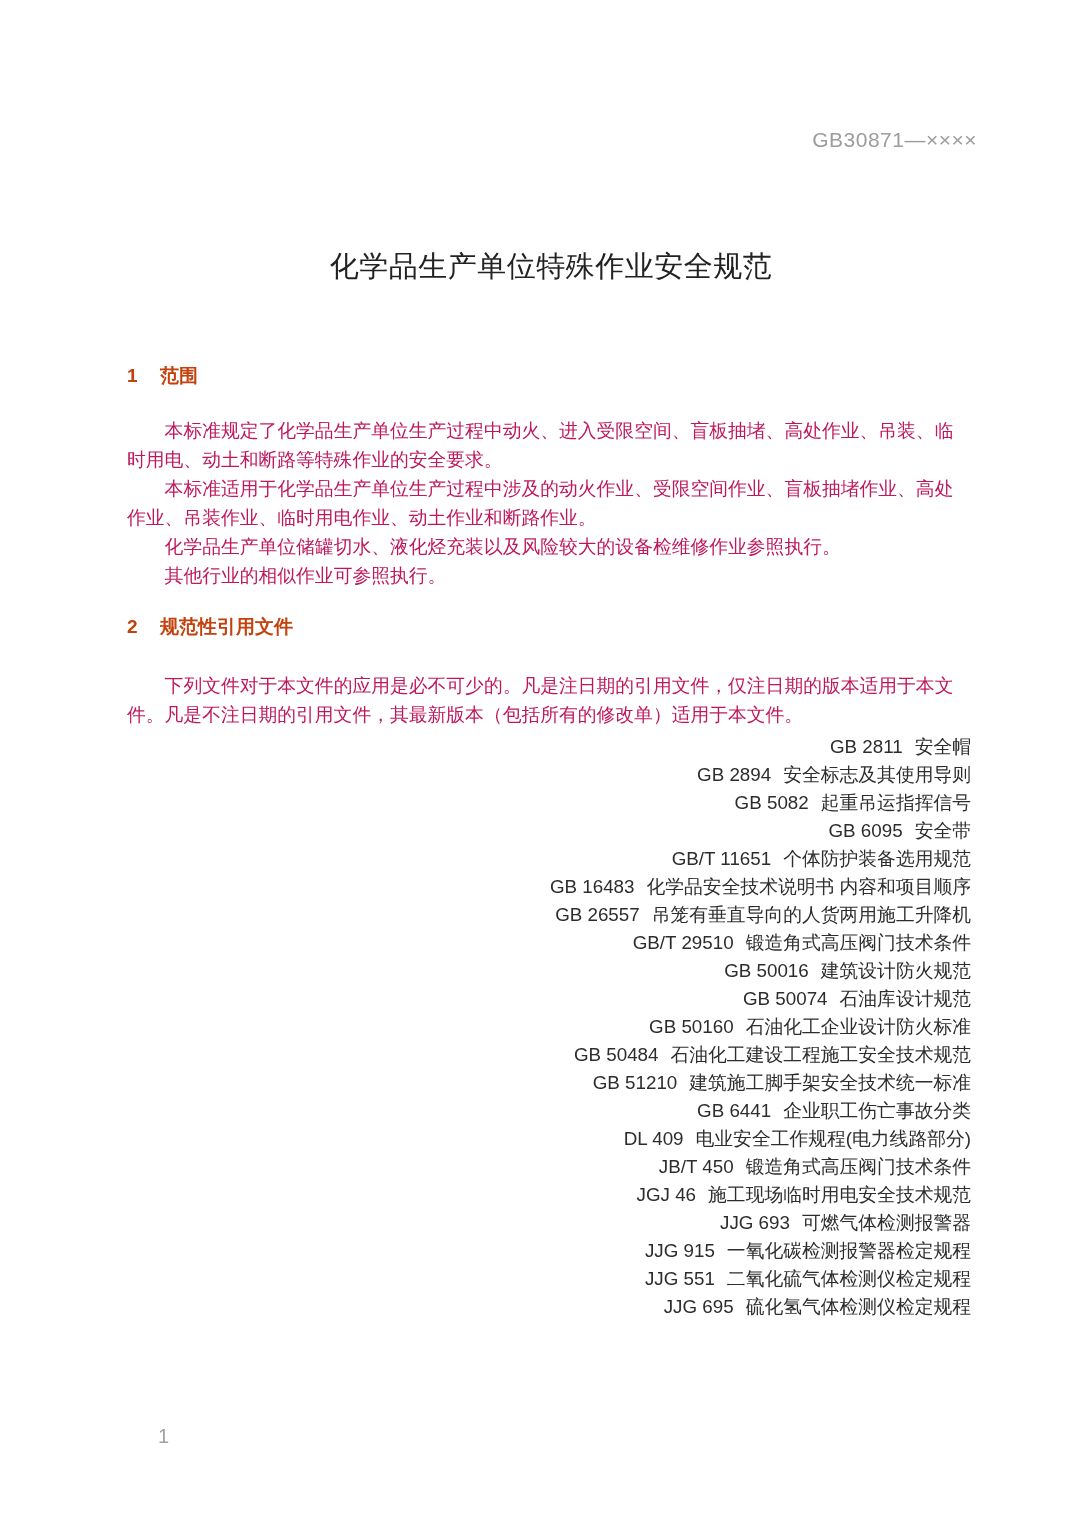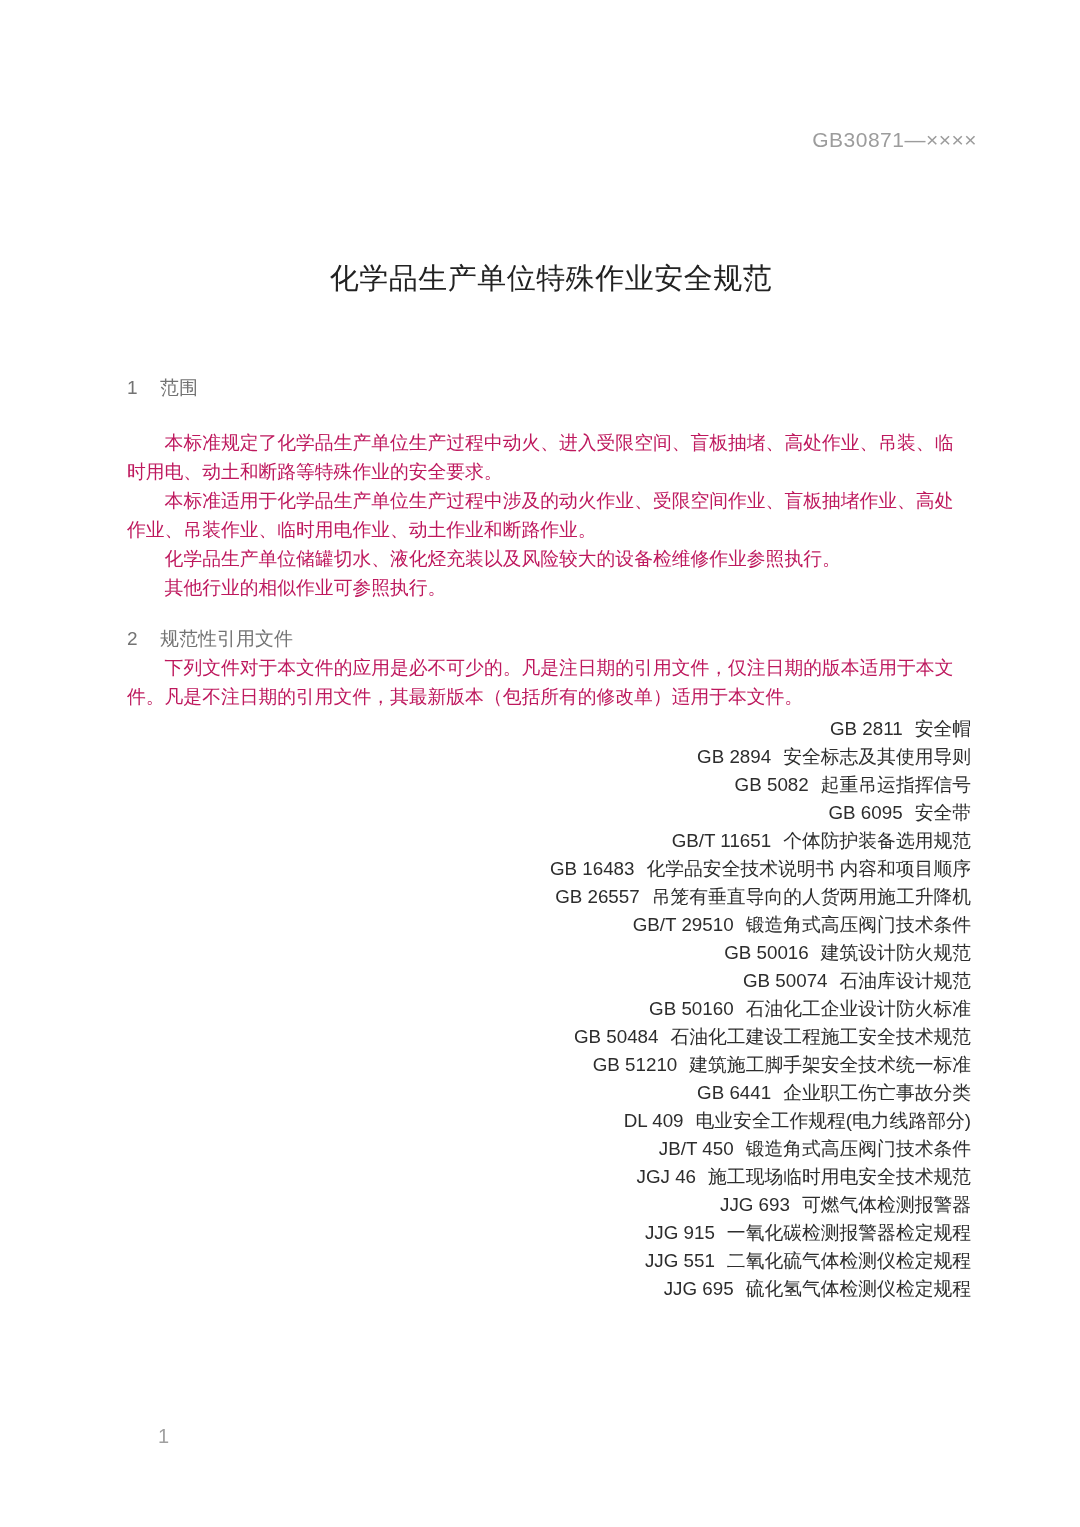--- a/index.html
+++ b/index.html
@@ -16,53 +16,53 @@
     overflow: hidden;
   }
   .doc-code {
     position: absolute;
     top: 128px; right: 103px;
     font-size: 21px; line-height: 24px;
     color: #9c9c9c;
     letter-spacing: 0.5px;
   }
   .content {
-    padding: 12px 105px 0 127px; 
+    padding: 0 105px 0 127px; 
   }
   .doc-title {
     margin: 0;
     padding-top: 248px;
     text-align: center;
     font-size: 29px;
     line-height: 36px;
     font-weight: 500;
     letter-spacing: 0.5px;
     color: #222222;
   }
   .sec-heading {
     margin: 0;
     font-size: 19px;
     line-height: 28px;
-    font-weight: 400;
-    color: #737373;
+    font-weight: 700;
+    color: #c2410c;
   }
   .sec-heading.h-scope { margin-top: 78px; }
   .sec-heading.h-refs  { margin-top: 23px; }
   .sec-num { display: inline-block; width: 33px; }
   .para-group { margin-top: 26px; }
   .para {
     margin: 0;
     font-size: 18.8px;
     line-height: 29px;
     text-align: justify;
     text-indent: 2em;
     white-space: pre-wrap;
     color: #be185d;
   }
-  .refs-intro { }
+  .refs-intro { margin-top: 30px; }
   .ref-list { margin: 4px; padding: 0 0 0 41px; list-style: none; text-align: right; }
   .ref-item {
     font-size: 18.8px;
     line-height: 28px;
     white-space: nowrap;
   }
   .ref-name { margin-left: 12px; }
   .page-number {
     position: absolute;
     left: 158px; top: 1424px;

